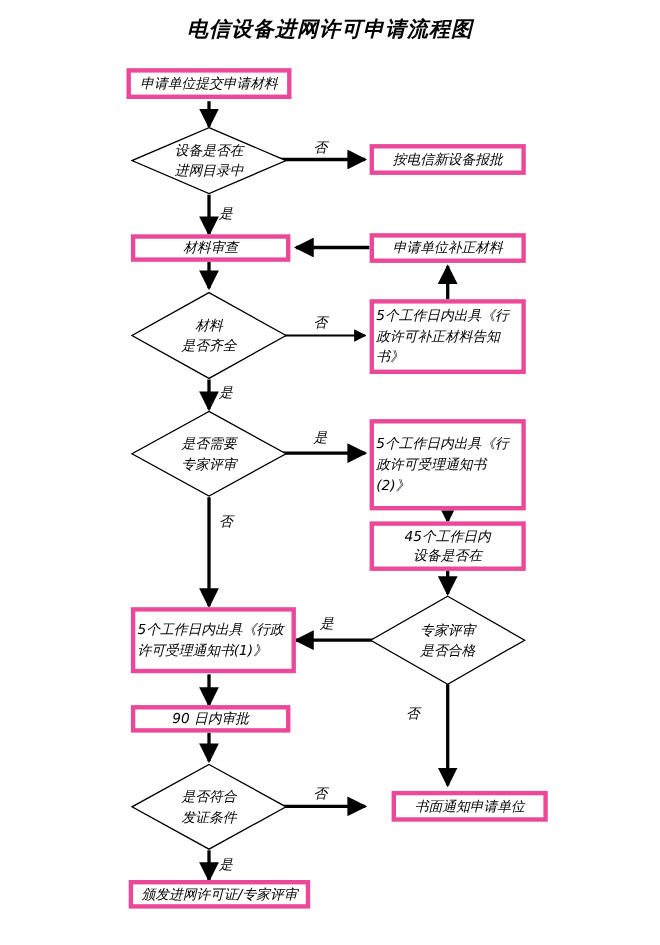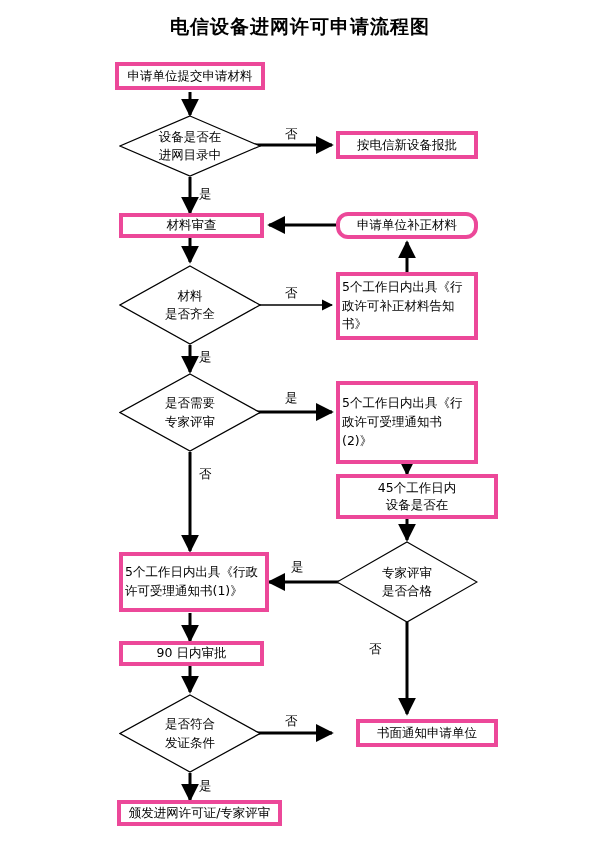--- a/index.html
+++ b/index.html
@@ -9,20 +9,21 @@
   }
   body {
     font-family: "DejaVu Sans", "Liberation Sans", sans-serif;
   }
   #page {
     position: relative;
     width: 600px;
     height: 859px;
     background: #ffffff;
     overflow: hidden;
+    font-style: italic;
   }
   #title {
     position: absolute;
     left: 0;
     top: 14px;
     width: 600px;
     text-align: center;
     font-size: 19px;
     font-weight: bold;
     letter-spacing: 1px;
@@ -158,21 +159,21 @@
   </div>
 
   <div class="node box" style="left:336px; top:131px; width:142px; height:28px;">
     <span>按电信新设备报批</span>
   </div>
 
   <div class="node box" style="left:119px; top:213px; width:145px; height:25px;">
     <span>材料审查</span>
   </div>
 
-  <div class="node box" style="left:336px; top:212px; width:142px; height:27px;border-radius:12px;">
+  <div class="node box" style="left:336px; top:212px; width:142px; height:27px;">
     <span>申请单位补正材料</span>
   </div>
 
   <div class="diamond-wrap" style="left:119px; top:265px; width:142px; height:80px;">
     <svg width="142" height="80" viewBox="0 0 142 80">
       <polygon points="71,1 141,40 71,79 1,40" fill="#fff" stroke="#000" stroke-width="1.2"></polygon>
     </svg>
     <div class="diamond-label">
       <span>材料</span>
       <span>是否齐全</span>
@@ -190,21 +191,21 @@
     <div class="diamond-label">
       <span>是否需要</span>
       <span>专家评审</span>
     </div>
   </div>
 
   <div class="node box just" style="left:336px; top:381px; width:142px; height:83px; line-height:1.5;">
     <span>5个工作日内出具《行政许可受理通知书(2)》</span>
   </div>
 
-  <div class="node box" style="left:336px; top:474px; width:162px; height:45px; flex-direction:column;">
+  <div class="node box" style="left:336px; top:474px; width:142px; height:45px; flex-direction:column;">
     <span>45个工作日内</span>
     <span>设备是否在</span>
   </div>
 
   <div class="diamond-wrap" style="left:336px; top:541px; width:142px; height:82px;">
     <svg width="142" height="82" viewBox="0 0 142 82">
       <polygon points="71,1 141,41 71,81 1,41" fill="#fff" stroke="#000" stroke-width="1.2"></polygon>
     </svg>
     <div class="diamond-label">
       <span>专家评审</span>

